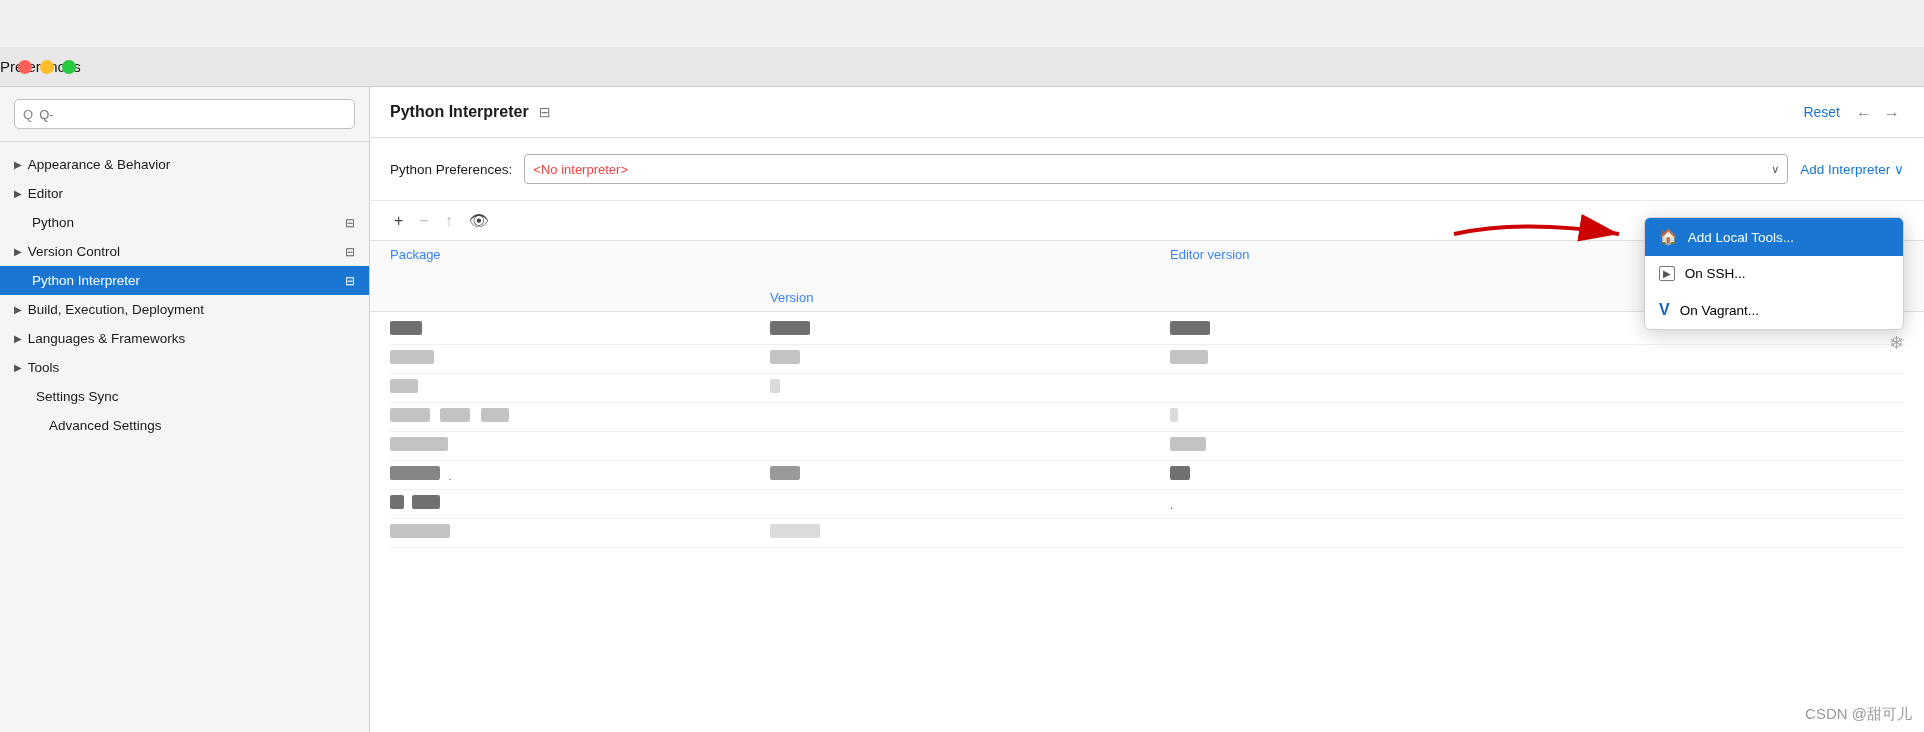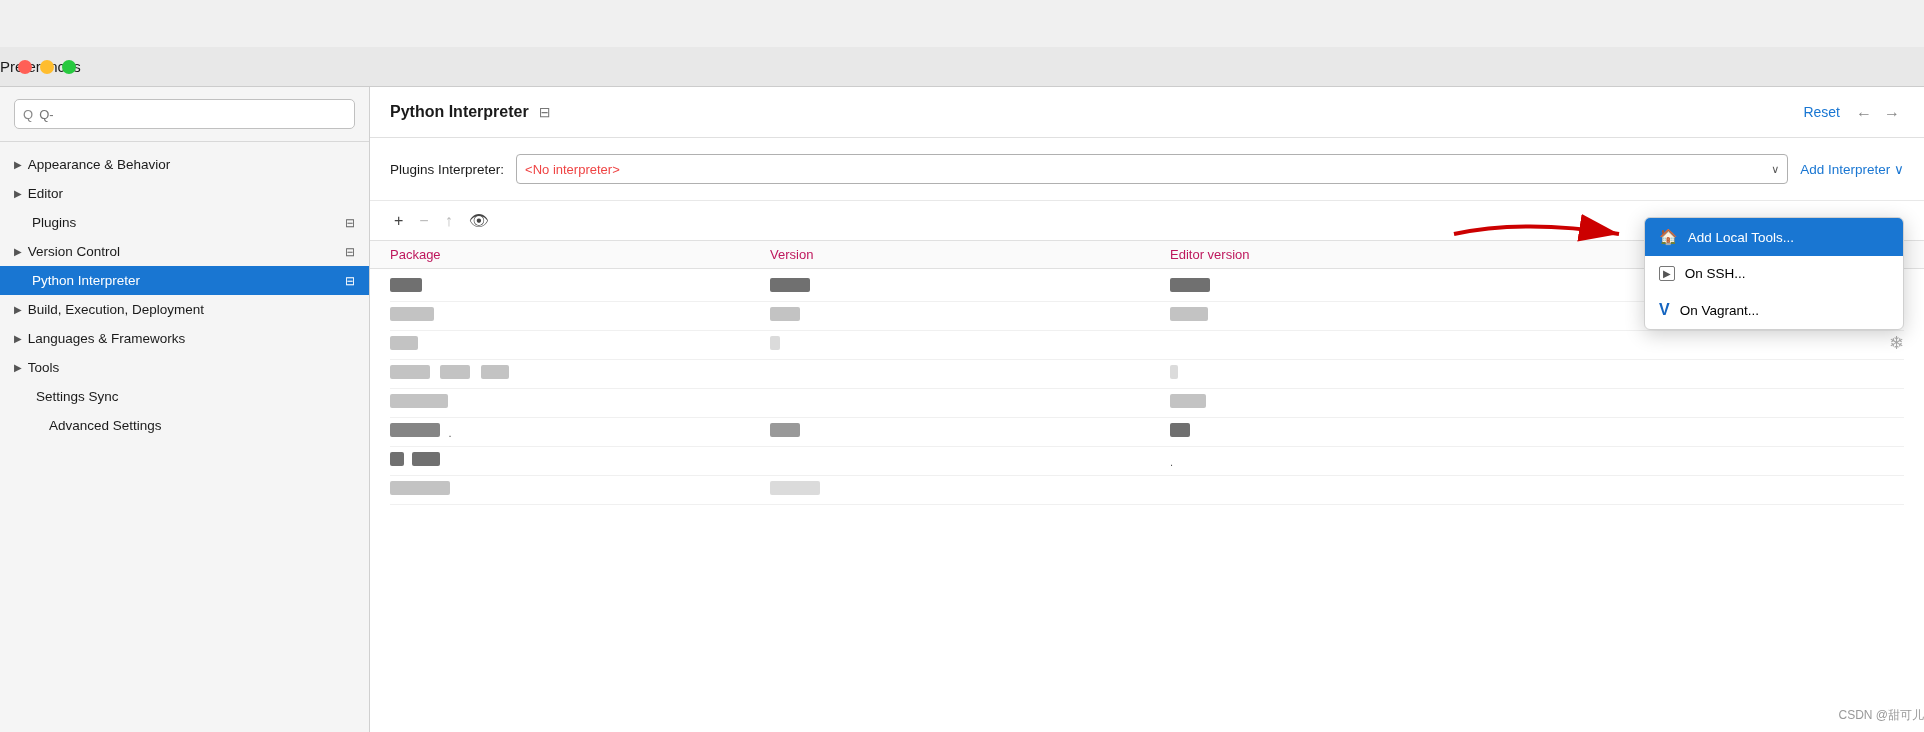--- a/index.html
+++ b/index.html
@@ -261,25 +261,25 @@
     .table-header {
       display: flex;
       border-bottom: 1px solid #e0e0e0;
       padding: 6px 20px;
       background: #fafafa;
       position: sticky;
       top: 0;
     }
     .th {
       font-size: 13px;
-      color: #be185d;
+      color: #3b82f6;
       font-weight: 500;
     }
     .th-package { flex: 0 0 380px; }
-    .th-version { flex: 0 0 400px; }
+    .th-version { flex: 0 0 400px; margin-top: 43px; }
     .th-latest { flex: 1; }
 
     .table-rows {
       padding: 4px 20px;
     }
     .table-row {
       display: flex;
       align-items: center;
       padding: 5px 0;
       border-bottom: 1px solid #f0f0f0;
@@ -354,22 +354,22 @@
       font-weight: 500;
       line-height: 1.4;
       pointer-events: none;
       z-index: 200;
     }
 
     
     .watermark {
       position: absolute;
       bottom: 8px;
-      right: 0;
-      font-size: 12px;
+      right: 12px;
+      font-size: 15px;
       color: #999;
     }
 
     
     .snowflake-area {
       position: absolute;
       right: 20px;
       top: 245px;
       font-size: 18px;
       color: #aaa;
@@ -404,21 +404,21 @@
         <span>Appearance &amp; Behavior</span>
       </div>
 
 
       <div class="nav-item">
         <span class="nav-chevron">▶</span>
         <span>Editor</span>
       </div>
 
       <div class="nav-item">
-        <span style="margin-left:18px">Plugins</span>
+        <span style="margin-left:18px">Python</span>
         <span class="nav-icon">⊟</span>
       </div>
 
       <div class="nav-item">
         <span class="nav-chevron">▶</span>
         <span>Version Control</span>
         <span class="nav-icon">⊟</span>
       </div>
 
       <div class="nav-item active">
@@ -462,21 +462,21 @@
       <div class="header-right">
         <button class="reset-btn">Reset</button>
         <div class="nav-arrows">
           <button class="arrow-btn">←</button>
           <button class="arrow-btn">→</button>
         </div>
       </div>
     </div>
 
     <div class="interpreter-row">
-      <span class="interpreter-label">Plugins Interpreter:</span>
+      <span class="interpreter-label">Python Preferences:</span>
       <div class="interpreter-select">
         <span class="interpreter-select-text">&lt;No interpreter&gt;</span>
         <span class="dropdown-arrow">∨</span>
       </div>
       <button class="add-interpreter-btn">Add Interpreter ∨</button>
     </div>
 
     <div class="toolbar">
       <button class="toolbar-btn">+</button>
       <button class="toolbar-btn disabled">−</button>

